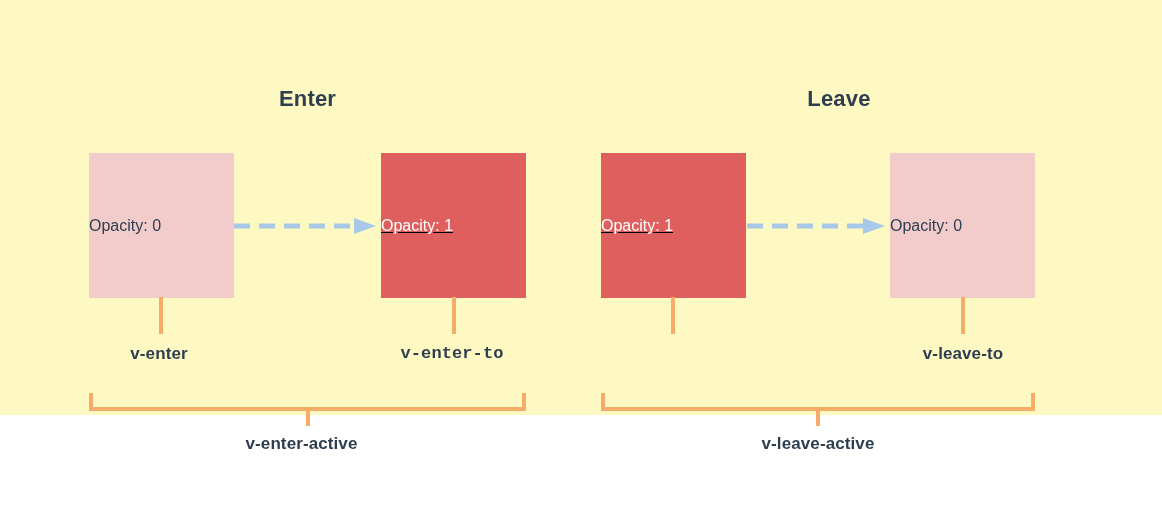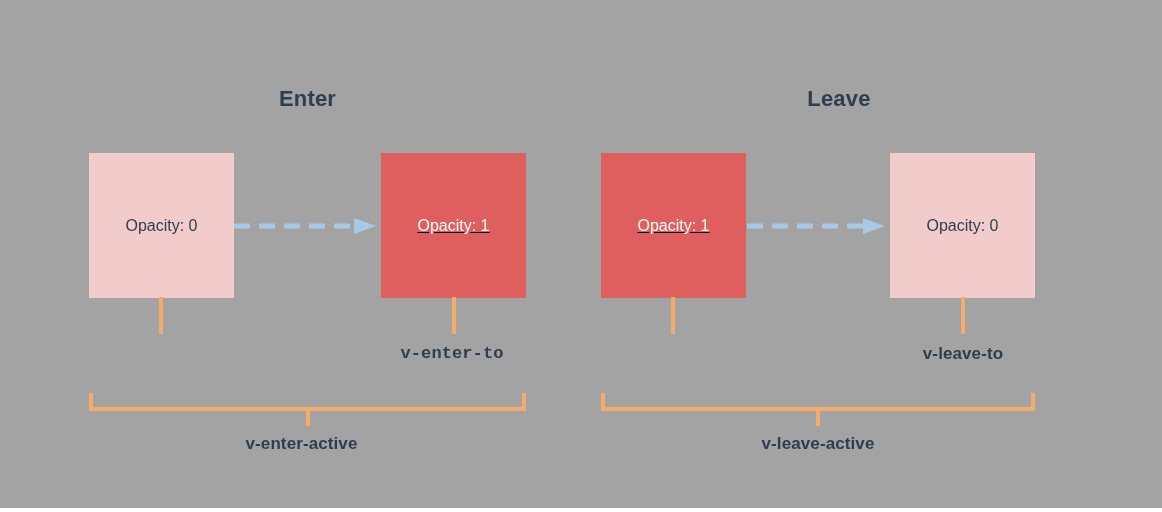--- a/index.html
+++ b/index.html
@@ -9,22 +9,22 @@
   }
   body {
     width: 1162px;
     height: 512px;
     font-family: "Liberation Sans", sans-serif;
     overflow: hidden;
   }
   #canvas {
     position: relative;
     width: 1162px;
-    height: 508px;
-    background: #a3a3a3;
+    height: 415px;
+    background: #fef9c3;
   }
 
   
   .section-title {
     position: absolute;
     font-size: 22px;
     font-weight: bold;
     color: #2e3e50;
     letter-spacing: 0.2px;
     text-align: center;
@@ -32,21 +32,20 @@
     line-height: 1;
   }
 
   
   .state-box {
     position: absolute;
     width: 145px;
     height: 145px;
     display: flex;
     align-items: center;
-    justify-content: center;
   }
   .state-box.pale  { background: #f2cbcb; }
   .state-box.solid { background: #df5e5e; text-decoration: underline; }
   .state-box-label {
     font-size: 16px;
     font-weight: normal;
     line-height: 1;
     white-space: nowrap;
   }
   .state-box.pale  .state-box-label { color: #2e3e50; }
@@ -135,20 +134,21 @@
     </svg>
   </div>
 
   <div class="state-box solid" style="left:381px; top:153px;">
     <span class="state-box-label">Opacity: 1</span>
   </div>
 
   <div class="stem" style="left:159px; top:297px; height:37px;"></div>
   <div class="stem" style="left:452px; top:297px; height:37px;"></div>
 
+  <div class="class-label" style="left:61px; top:345px; width:196px;">v-enter</div>
   <div class="class-label" style="left:354px; top:345px; width:196px;font-family:Liberation Mono, monospace;">v-enter-to</div>
 
   <div class="bracket" style="left:89px; top:393px; width:437px;">
     <div class="bracket-cap left"></div>
     <div class="bracket-cap right"></div>
     <div class="bracket-bar"></div>
   </div>
   <div class="bracket-stem" style="left:306px; top:410px;"></div>
   <div class="bracket-label" style="left:83px; top:435px; width:437px;">v-enter-active</div>
 

